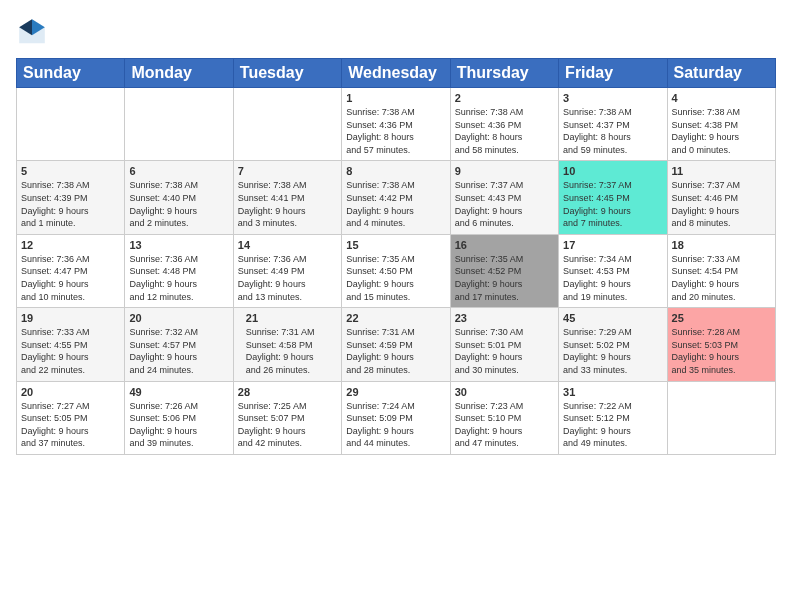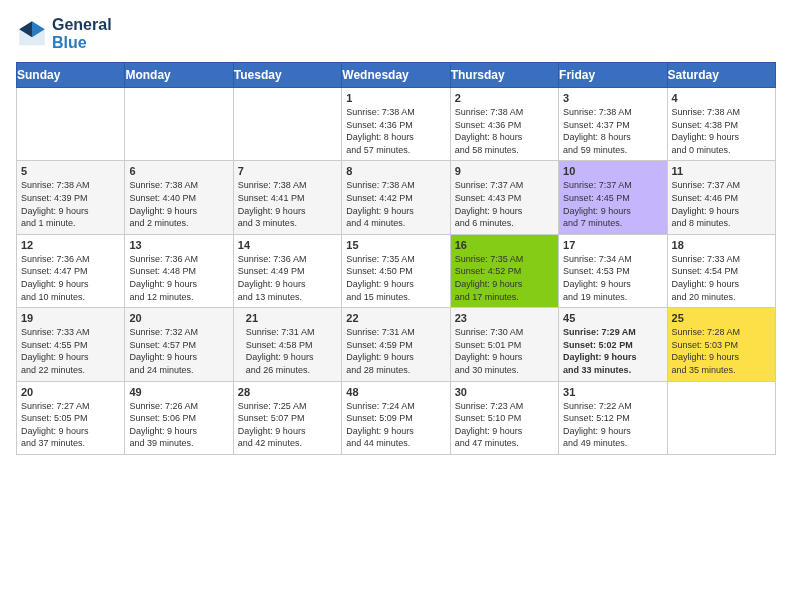--- a/index.html
+++ b/index.html
@@ -38,23 +38,23 @@
       color: #444;
     }
     .calendar {
       width: 100%;
       border-collapse: collapse;
       border: 1px solid #ccc;
     }
     .calendar th {
       background: #3a6ebf;
       color: #fff;
-      font-size: 12px;
+      font-size: 16px;
       font-weight: bold;
-      padding: 5px 0;
+      padding: 5px 6px;
       text-align: left;
       border: 1px solid #2a5aaa;
       margin-left: 13px;
     }
     .calendar td {
       vertical-align: top;
       border: 1px solid #ccc;
       padding: 4px;
       width: calc(100% / 7);
       min-height: 80px;
@@ -81,24 +81,20 @@
 </head>
 <body>
 
 <div class="header-section">
   <div class="logo">
     <svg class="logo-icon" viewBox="0 0 40 40">
       <polygon points="20,4 36,14 36,34 4,34 4,14" fill="#2a7bbf" opacity="0.15"></polygon>
       <polygon points="20,4 36,14 20,24" fill="#2a7bbf"></polygon>
       <polygon points="20,4 4,14 20,24" fill="#1a3a5c"></polygon>
     </svg>
-    <div>
-      <div style="font-size:16px;font-weight:bold;color:#1a3a5c;">General</div>
-      <div style="font-size:16px;font-weight:bold;color:#2a7bbf;">Blue</div>
-    </div>
   </div>
   <div class="title-section">
     <div class="month-title"></div>
     <div class="location"></div>
   </div>
 </div>
 
 <table class="calendar">
   <thead>
     <tr>
@@ -174,21 +170,21 @@
 Daylight: 9 hours
 and 4 minutes.</div>
         </td>
         <td style="background: rgb(245, 245, 245);">
           <div class="day-number">9</div>
           <div class="day-info" style="white-space: pre-line;">Sunrise: 7:37 AM
 Sunset: 4:43 PM
 Daylight: 9 hours
 and 6 minutes.</div>
         </td>
-        <td style="background: #c4b5fd;">
+        <td style="background: #5eead4;">
           <div class="day-number">10</div>
           <div class="day-info" style="white-space: pre-line;">Sunrise: 7:37 AM
 Sunset: 4:45 PM
 Daylight: 9 hours
 and 7 minutes.</div>
         </td>
         <td style="background: rgb(245, 245, 245);">
           <div class="day-number">11</div>
           <div class="day-info" style="white-space: pre-line;">Sunrise: 7:37 AM
 Sunset: 4:46 PM
@@ -218,21 +214,21 @@
 Daylight: 9 hours
 and 13 minutes.</div>
         </td>
         <td style="background: rgb(255, 255, 255);">
           <div class="day-number">15</div>
           <div class="day-info" style="white-space: pre-line;">Sunrise: 7:35 AM
 Sunset: 4:50 PM
 Daylight: 9 hours
 and 15 minutes.</div>
         </td>
-        <td style="background: #84cc16;">
+        <td style="background: #a3a3a3;">
           <div class="day-number">16</div>
           <div class="day-info" style="white-space: pre-line;">Sunrise: 7:35 AM
 Sunset: 4:52 PM
 Daylight: 9 hours
 and 17 minutes.</div>
         </td>
         <td style="background: rgb(255, 255, 255);">
           <div class="day-number">17</div>
           <div class="day-info" style="white-space: pre-line;">Sunrise: 7:34 AM
 Sunset: 4:53 PM
@@ -278,26 +274,26 @@
         </td>
         <td style="background: rgb(245, 245, 245);">
           <div class="day-number">23</div>
           <div class="day-info" style="white-space: pre-line;">Sunrise: 7:30 AM
 Sunset: 5:01 PM
 Daylight: 9 hours
 and 30 minutes.</div>
         </td>
         <td style="background: rgb(245, 245, 245);">
           <div class="day-number">45</div>
-          <div class="day-info" style="white-space: pre-line; font-weight: bold;">Sunrise: 7:29 AM
+          <div class="day-info" style="white-space: pre-line;">Sunrise: 7:29 AM
 Sunset: 5:02 PM
 Daylight: 9 hours
 and 33 minutes.</div>
         </td>
-        <td style="background: #fde047;">
+        <td style="background: #fca5a5;">
           <div class="day-number">25</div>
           <div class="day-info" style="white-space: pre-line;">Sunrise: 7:28 AM
 Sunset: 5:03 PM
 Daylight: 9 hours
 and 35 minutes.</div>
         </td>
       </tr>
       <tr>
         <td style="background: rgb(255, 255, 255);">
           <div class="day-number">20</div>
@@ -314,21 +310,21 @@
 and 39 minutes.</div>
         </td>
         <td style="background: rgb(255, 255, 255);">
           <div class="day-number">28</div>
           <div class="day-info" style="white-space: pre-line;">Sunrise: 7:25 AM
 Sunset: 5:07 PM
 Daylight: 9 hours
 and 42 minutes.</div>
         </td>
         <td style="background: rgb(255, 255, 255);">
-          <div class="day-number">48</div>
+          <div class="day-number">29</div>
           <div class="day-info" style="white-space: pre-line;">Sunrise: 7:24 AM
 Sunset: 5:09 PM
 Daylight: 9 hours
 and 44 minutes.</div>
         </td>
         <td style="background: rgb(255, 255, 255);">
           <div class="day-number">30</div>
           <div class="day-info" style="white-space: pre-line;">Sunrise: 7:23 AM
 Sunset: 5:10 PM
 Daylight: 9 hours

